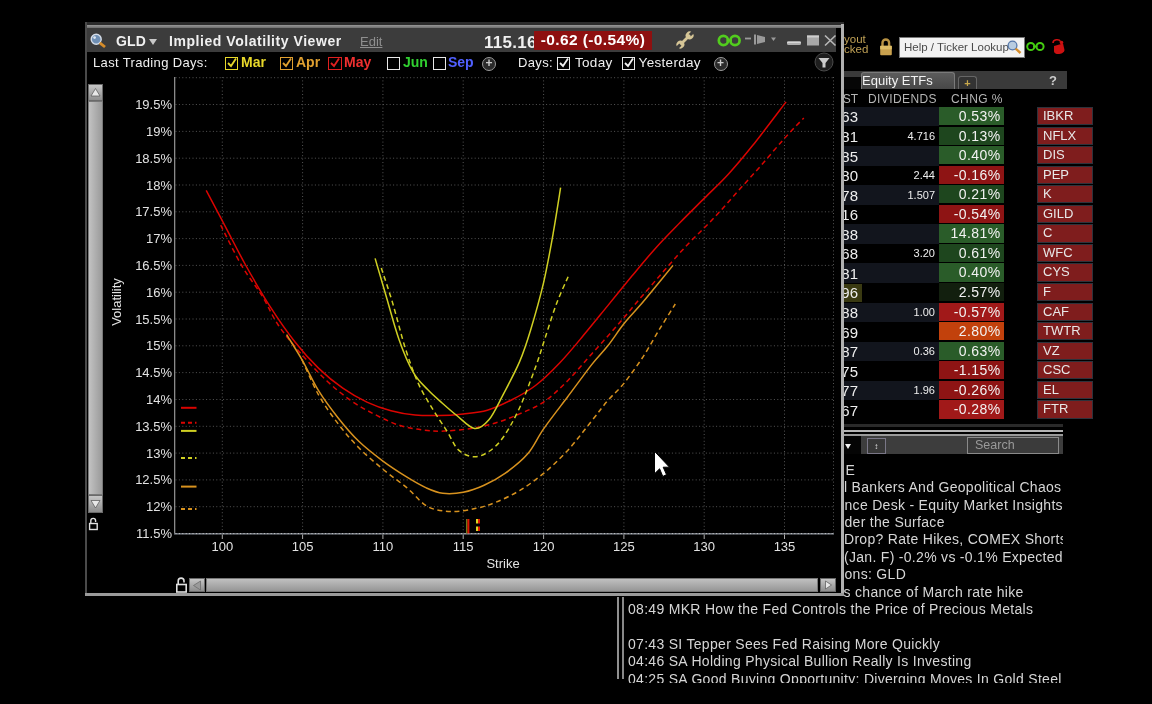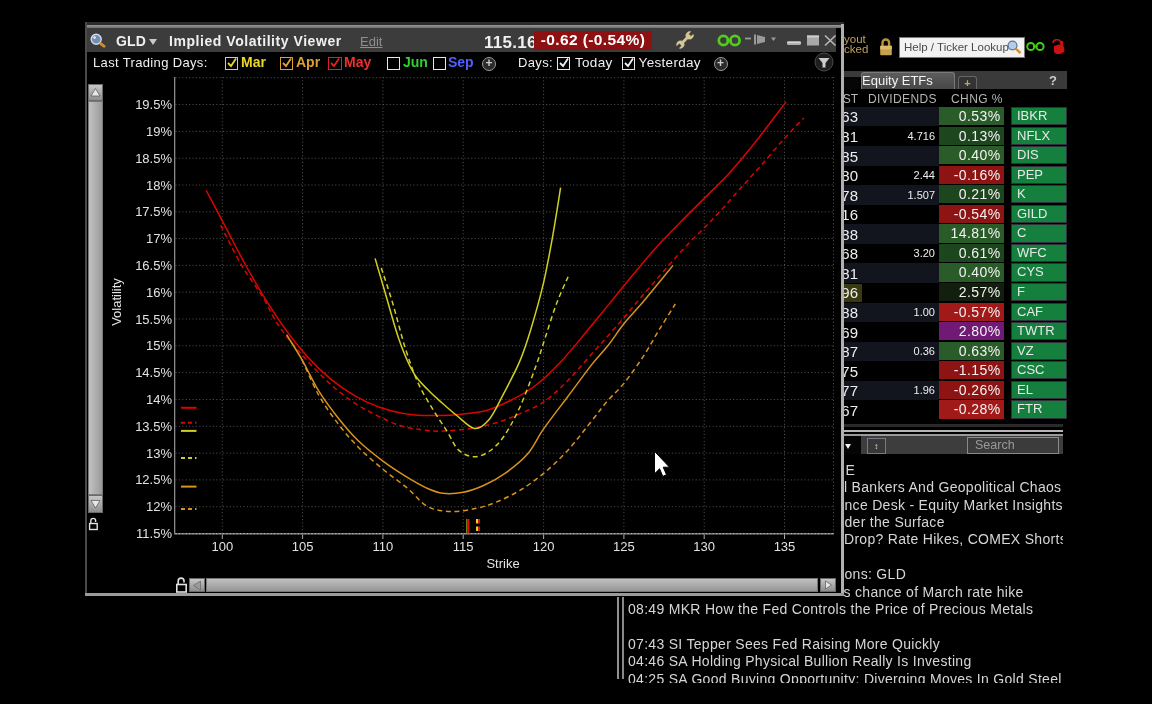--- a/index.html
+++ b/index.html
@@ -5,21 +5,21 @@
 html,body { width:1152px; height:704px; background:#000; overflow:hidden; font-family:"Liberation Sans", sans-serif; }
 .abs { position:absolute; }
 
 #newsbar { position:absolute; left:616px; top:428px; width:447px; height:27px; }
 #newswrap { position:absolute; left:616px; top:456px; width:447px; height:227px; overflow:hidden; }
 .nl { position:absolute; white-space:nowrap; font-size:14px; color:#d6d6d6; letter-spacing:0.3px; }
 
 .qnum { position:absolute; left:820px; width:38px; text-align:right; font-size:15px; color:#eee; height:18px; line-height:17px;}
 .qdiv { position:absolute; left:860px; width:75px; text-align:right; font-size:11px; color:#eee; height:18px; line-height:17px;}
 .qchg { position:absolute; left:939px; width:64.5px; height:18.3px; text-align:right; font-size:14px; letter-spacing:0.4px; color:#f2f2f2; line-height:18px; padding-right:3px;}
-.qtick { position:absolute; left:1011px; width:56px; height:18.3px; background:#15803d; border:1px solid #2e323b; font-size:13px; color:#e8e8e8; line-height:16.5px; padding-left:5px;}
+.qtick { position:absolute; left:1037px; width:56px; height:18.3px; background:#7f1d1d; border:1px solid #2e323b; font-size:13px; color:#e8e8e8; line-height:16.5px; padding-left:5px;}
 </style></head>
 <body>
 
 <div class="abs" style="left:836px;top:30px;width:40px;height:28px;color:#bfa055;font-size:11.5px;line-height:10px;">
 <div style="position:absolute;left:8px;top:4px;">yout</div>
 <div style="position:absolute;left:8px;top:14px;">cked</div>
 </div>
 <svg width="16" height="20" viewBox="0 0 16 20" style="position:absolute;left:878px;top:37px;">
     <path d="M4.5 9 L4.5 5.8 A3.3 3.3 0 0 1 11.1 5.8 L11.1 9" fill="none" stroke="#b89243" stroke-width="2.4"></path>
     <rect x="2.2" y="8.8" width="11.6" height="9.4" rx="1" fill="#c9a14e"></rect>
@@ -94,21 +94,21 @@
 <div class="qtick" style="top:263.4px;">CYS</div>
 <div class="qnum" style="top:284.4px;">96</div>
 <div class="qchg" style="top:282.9px;background:#121f0e;">2.57%</div>
 <div class="qtick" style="top:282.9px;">F</div>
 <div class="abs" style="left:836px;top:302.5px;width:103px;height:19.56px;background:#12151d;"></div>
 <div class="qnum" style="top:304.0px;">88</div>
 <div class="qdiv" style="top:304.0px;">1.00</div>
 <div class="qchg" style="top:302.5px;background:#a11919;">-0.57%</div>
 <div class="qtick" style="top:302.5px;">CAF</div>
 <div class="qnum" style="top:323.6px;">69</div>
-<div class="qchg" style="top:322.1px;background:#701a75;">2.80%</div>
+<div class="qchg" style="top:322.1px;background:#c2410c;">2.80%</div>
 <div class="qtick" style="top:322.1px;">TWTR</div>
 <div class="abs" style="left:836px;top:341.6px;width:103px;height:19.56px;background:#12151d;"></div>
 <div class="qnum" style="top:343.1px;">87</div>
 <div class="qdiv" style="top:343.1px;">0.36</div>
 <div class="qchg" style="top:341.6px;background:#2a5c29;">0.63%</div>
 <div class="qtick" style="top:341.6px;">VZ</div>
 <div class="qnum" style="top:362.7px;">75</div>
 <div class="qchg" style="top:361.2px;background:#8e1414;">-1.15%</div>
 <div class="qtick" style="top:361.2px;">CSC</div>
 <div class="abs" style="left:836px;top:380.7px;width:103px;height:19.56px;background:#12151d;"></div>
@@ -129,20 +129,21 @@
   <div style="position:absolute;left:228.5px;top:16.3px;width:0;height:0;border-left:3.2px solid transparent;border-right:3.2px solid transparent;border-top:5px solid #f0f0f0;"></div>
   <div style="position:absolute;left:250.5px;top:9.5px;width:19.5px;height:16.5px;background:#383838;border:1px solid #7a7787;color:#e8e8e8;font-size:8px;text-align:center;line-height:15px;">↕</div>
   <div style="position:absolute;left:351px;top:9px;width:92px;height:16.5px;background:#3b3b3b;border:1px solid #8a8a8a;color:#9a9a9a;font-size:12.5px;line-height:14px;padding-left:7px;">Search</div>
 </div>
 <div id="newswrap">
 <div class="nl" style="left:229.5px;top:5.7px;">E</div>
 <div class="nl" style="left:228.0px;top:23.1px;">l Bankers And Geopolitical Chaos</div>
 <div class="nl" style="left:228.5px;top:40.5px;">nce Desk - Equity Market Insights</div>
 <div class="nl" style="left:228.5px;top:58.0px;">der the Surface</div>
 <div class="nl" style="left:228.0px;top:75.4px;">Drop? Rate Hikes, COMEX Shorts,</div>
+<div class="nl" style="left:228.0px;top:92.8px;">(Jan. F) -0.2% vs -0.1% Expected</div>
 <div class="nl" style="left:228.5px;top:110.2px;">ons: GLD</div>
 <div class="nl" style="left:227.5px;top:127.6px;">s chance of March rate hike</div>
 <div class="nl" style="left:12.0px;top:145.1px;">08:49 MKR How the Fed Controls the Price of Precious Metals</div>
 <div class="nl" style="left:12.0px;top:179.9px;">07:43 SI Tepper Sees Fed Raising More Quickly</div>
 <div class="nl" style="left:12.0px;top:197.3px;">04:46 SA Holding Physical Bullion Really Is Investing</div>
 <div class="nl" style="left:12.0px;top:214.7px;">04:25 SA Good Buying Opportunity: Diverging Moves In Gold Steel</div>
 <div style="position:absolute;left:0.9px;top:141px;width:1.8px;height:82px;background:#909090;"></div>
 <div style="position:absolute;left:5.8px;top:141px;width:2.2px;height:82px;background:#888888;"></div>
 </div>
 

